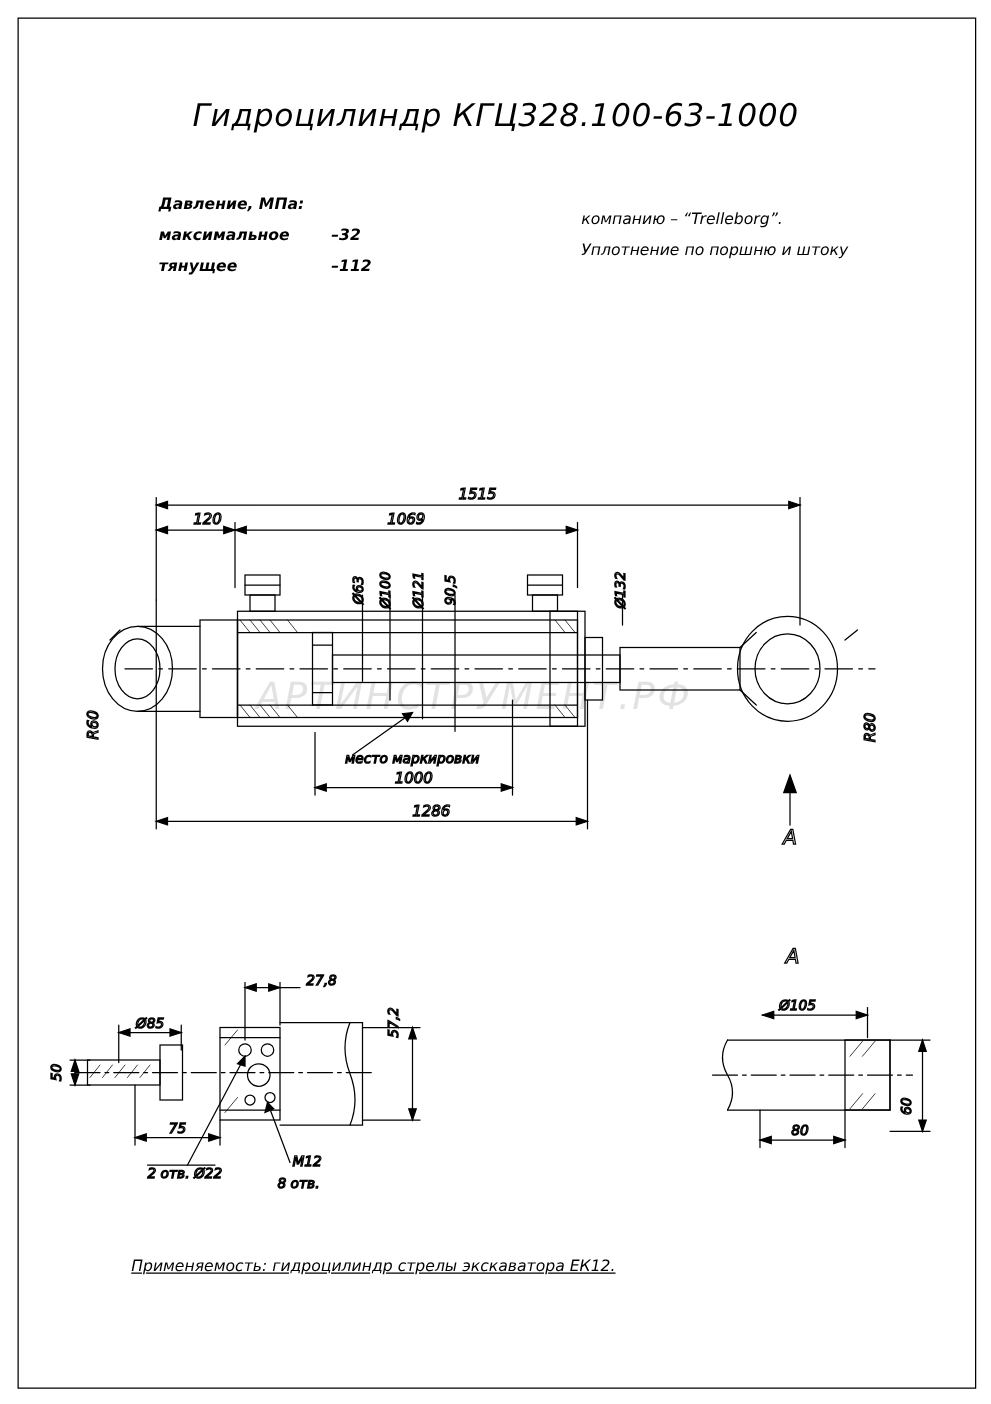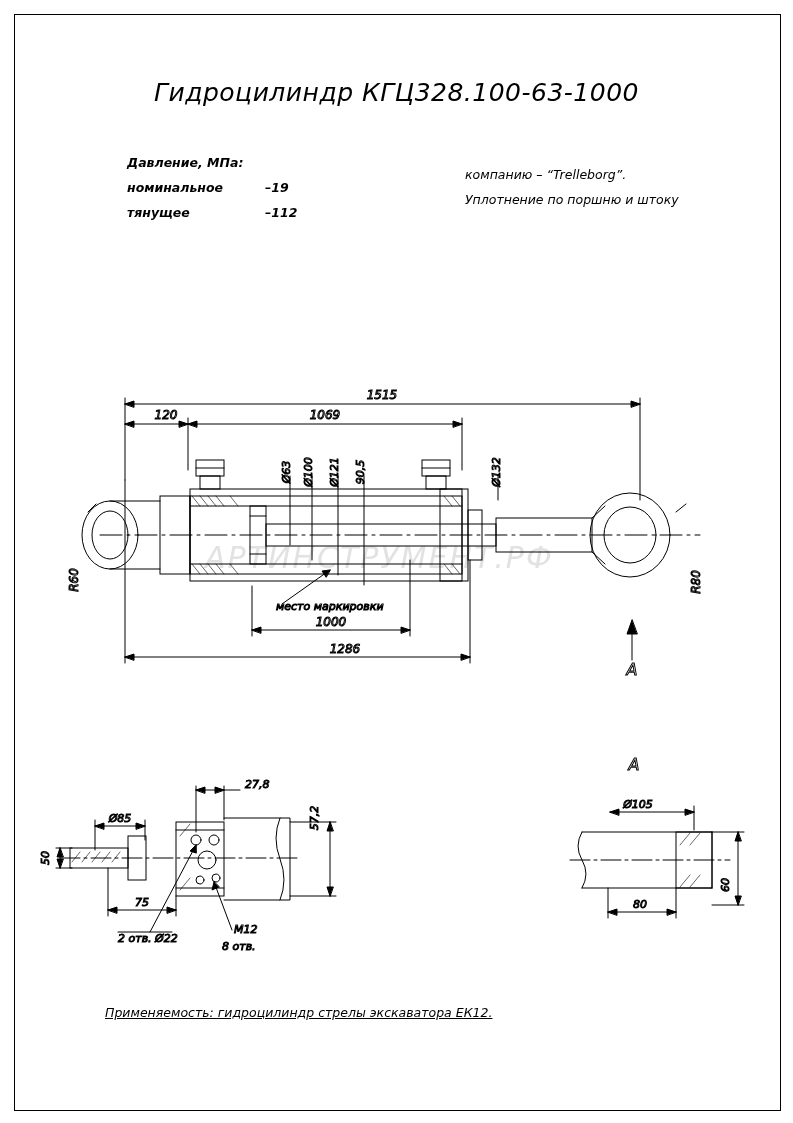--- a/index.html
+++ b/index.html
@@ -50,22 +50,22 @@
 
   <div class="frame"></div>
 
   <div class="title">Гидроцилиндр КГЦ328.100-63-1000</div>
 
   <div class="spec">
     <div class="row">
       <span class="lbl">Давление, МПа:</span>
     </div>
     <div class="row">
-      <span class="lbl">номинальное</span>
-      <span class="val">–19</span>
+      <span class="lbl">максимальное</span>
+      <span class="val">–32</span>
     </div>
     <div class="row">
       <span class="lbl">тянущее</span>
       <span class="val">–112</span>
     </div>
   </div>
 
   <div class="note">
     <div>компанию – “Trelleborg”.</div>
     <div>Уплотнение по поршню и штоку</div>

